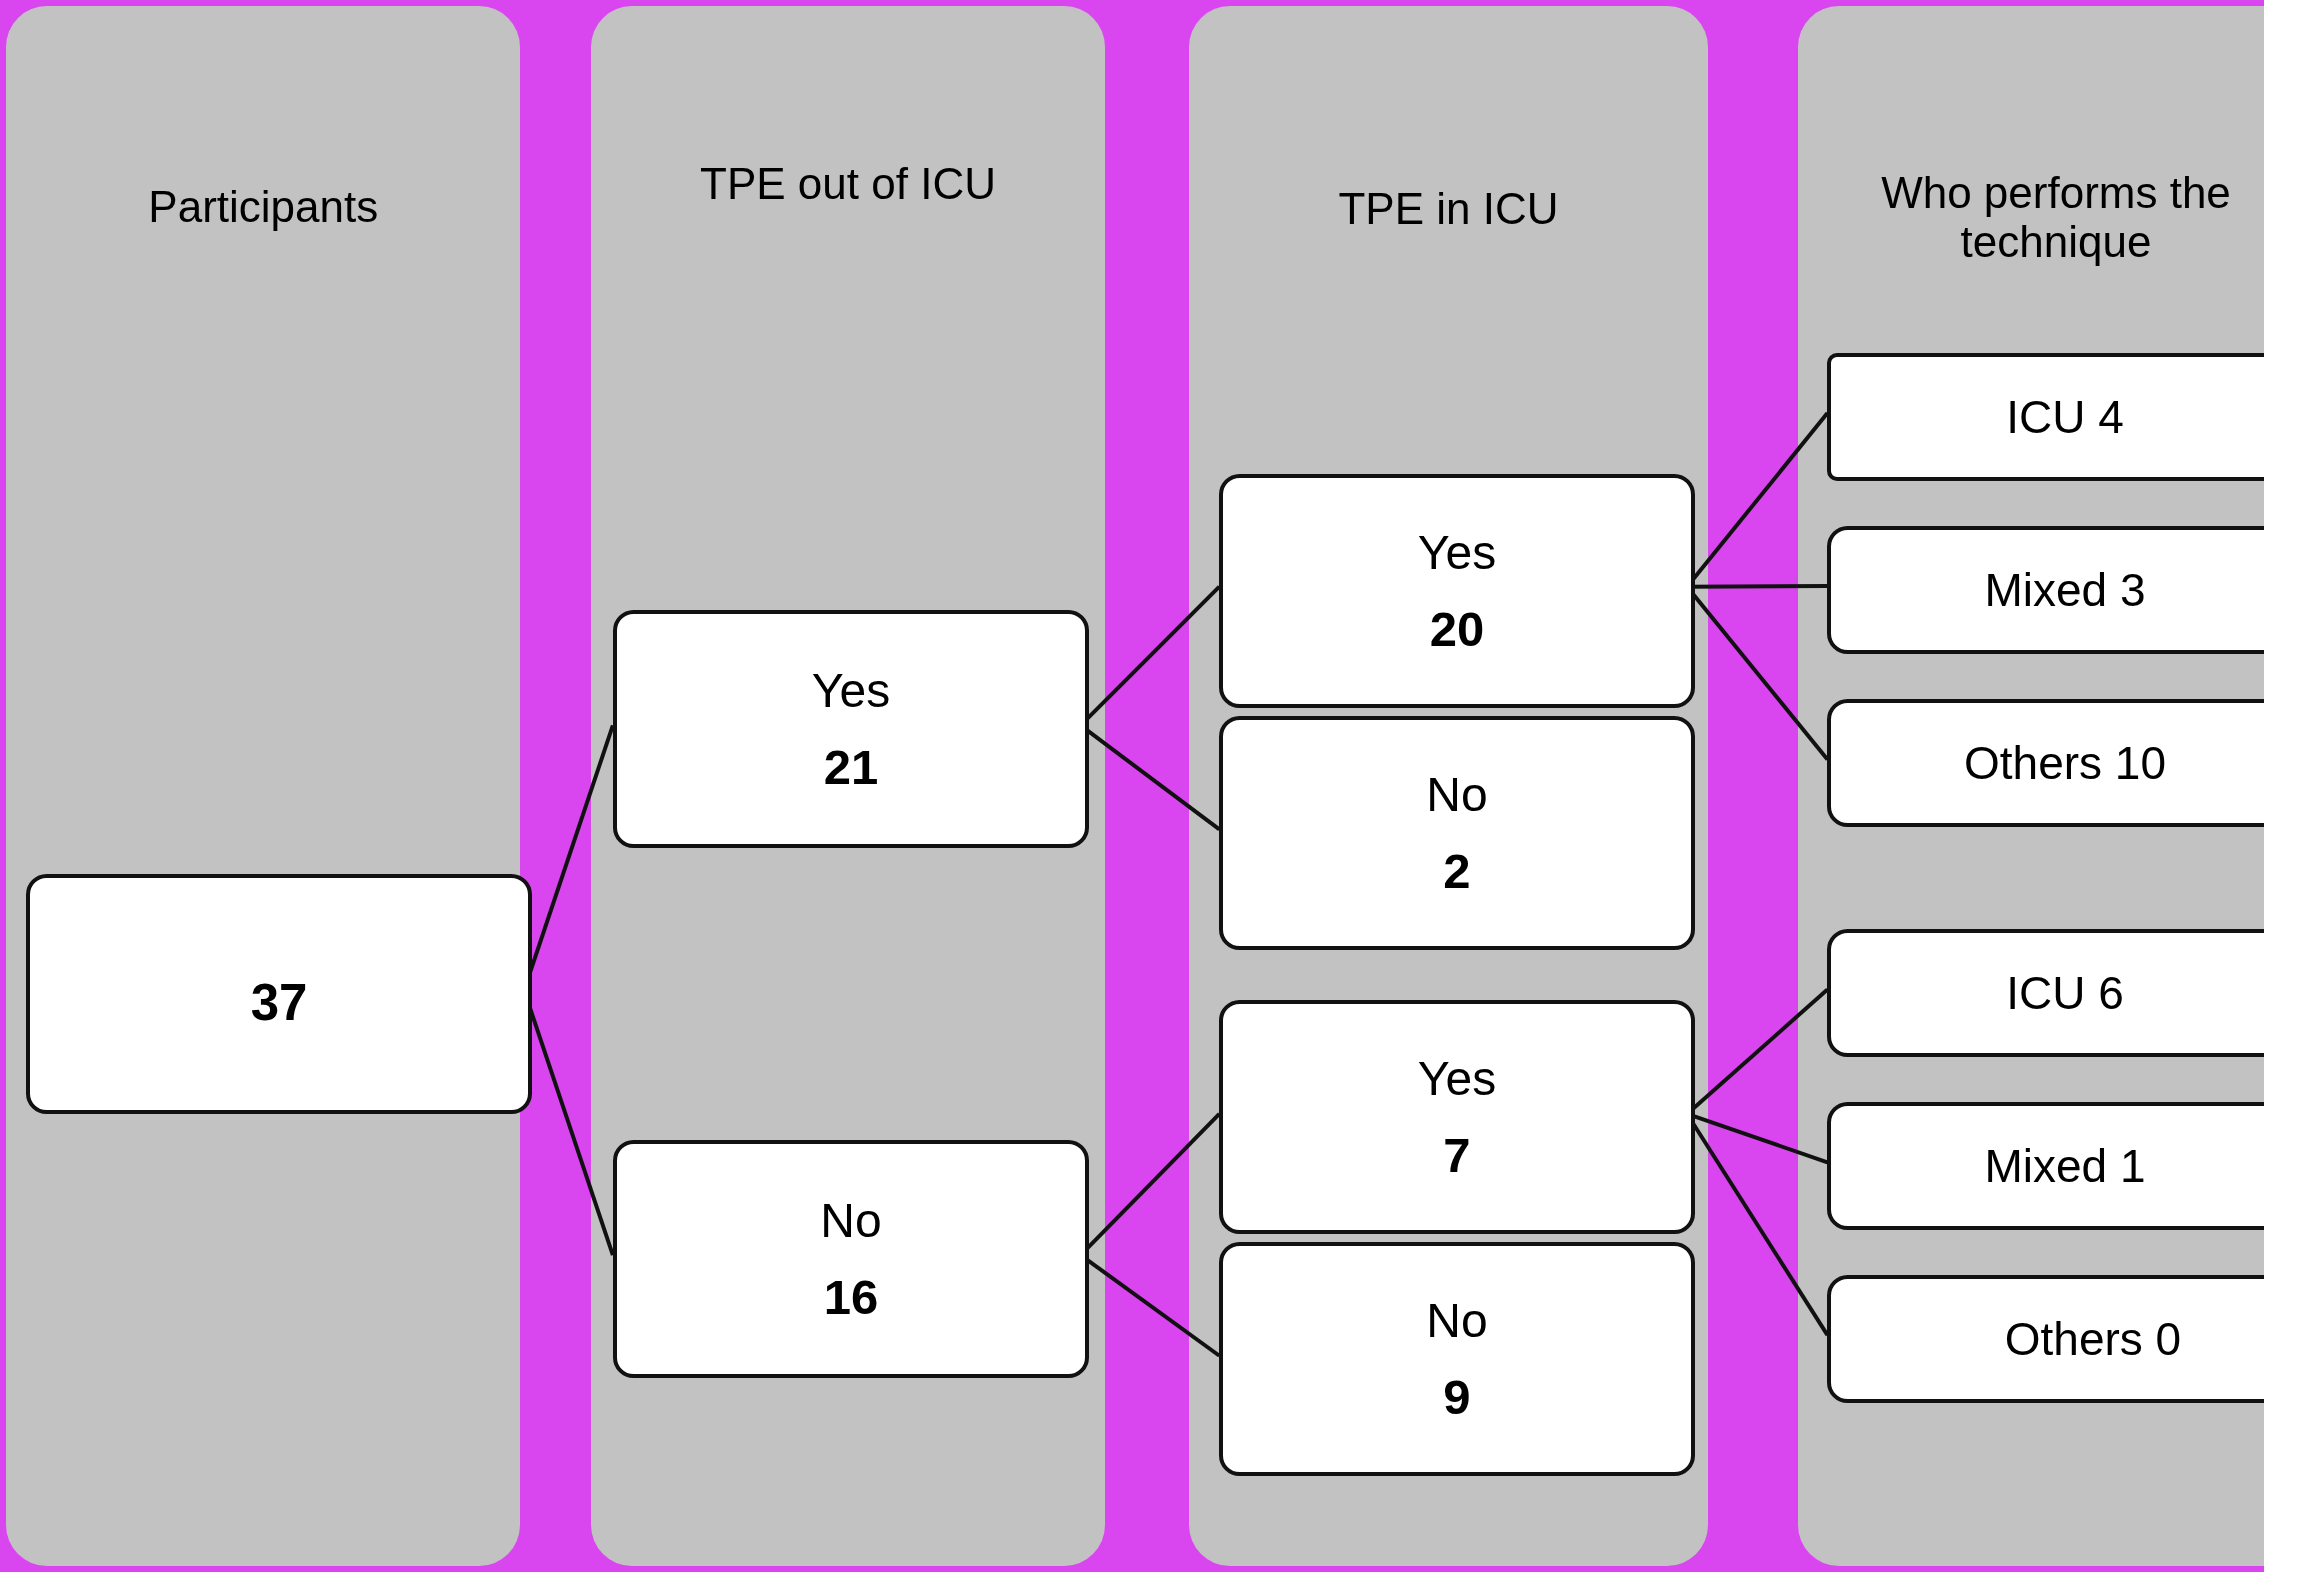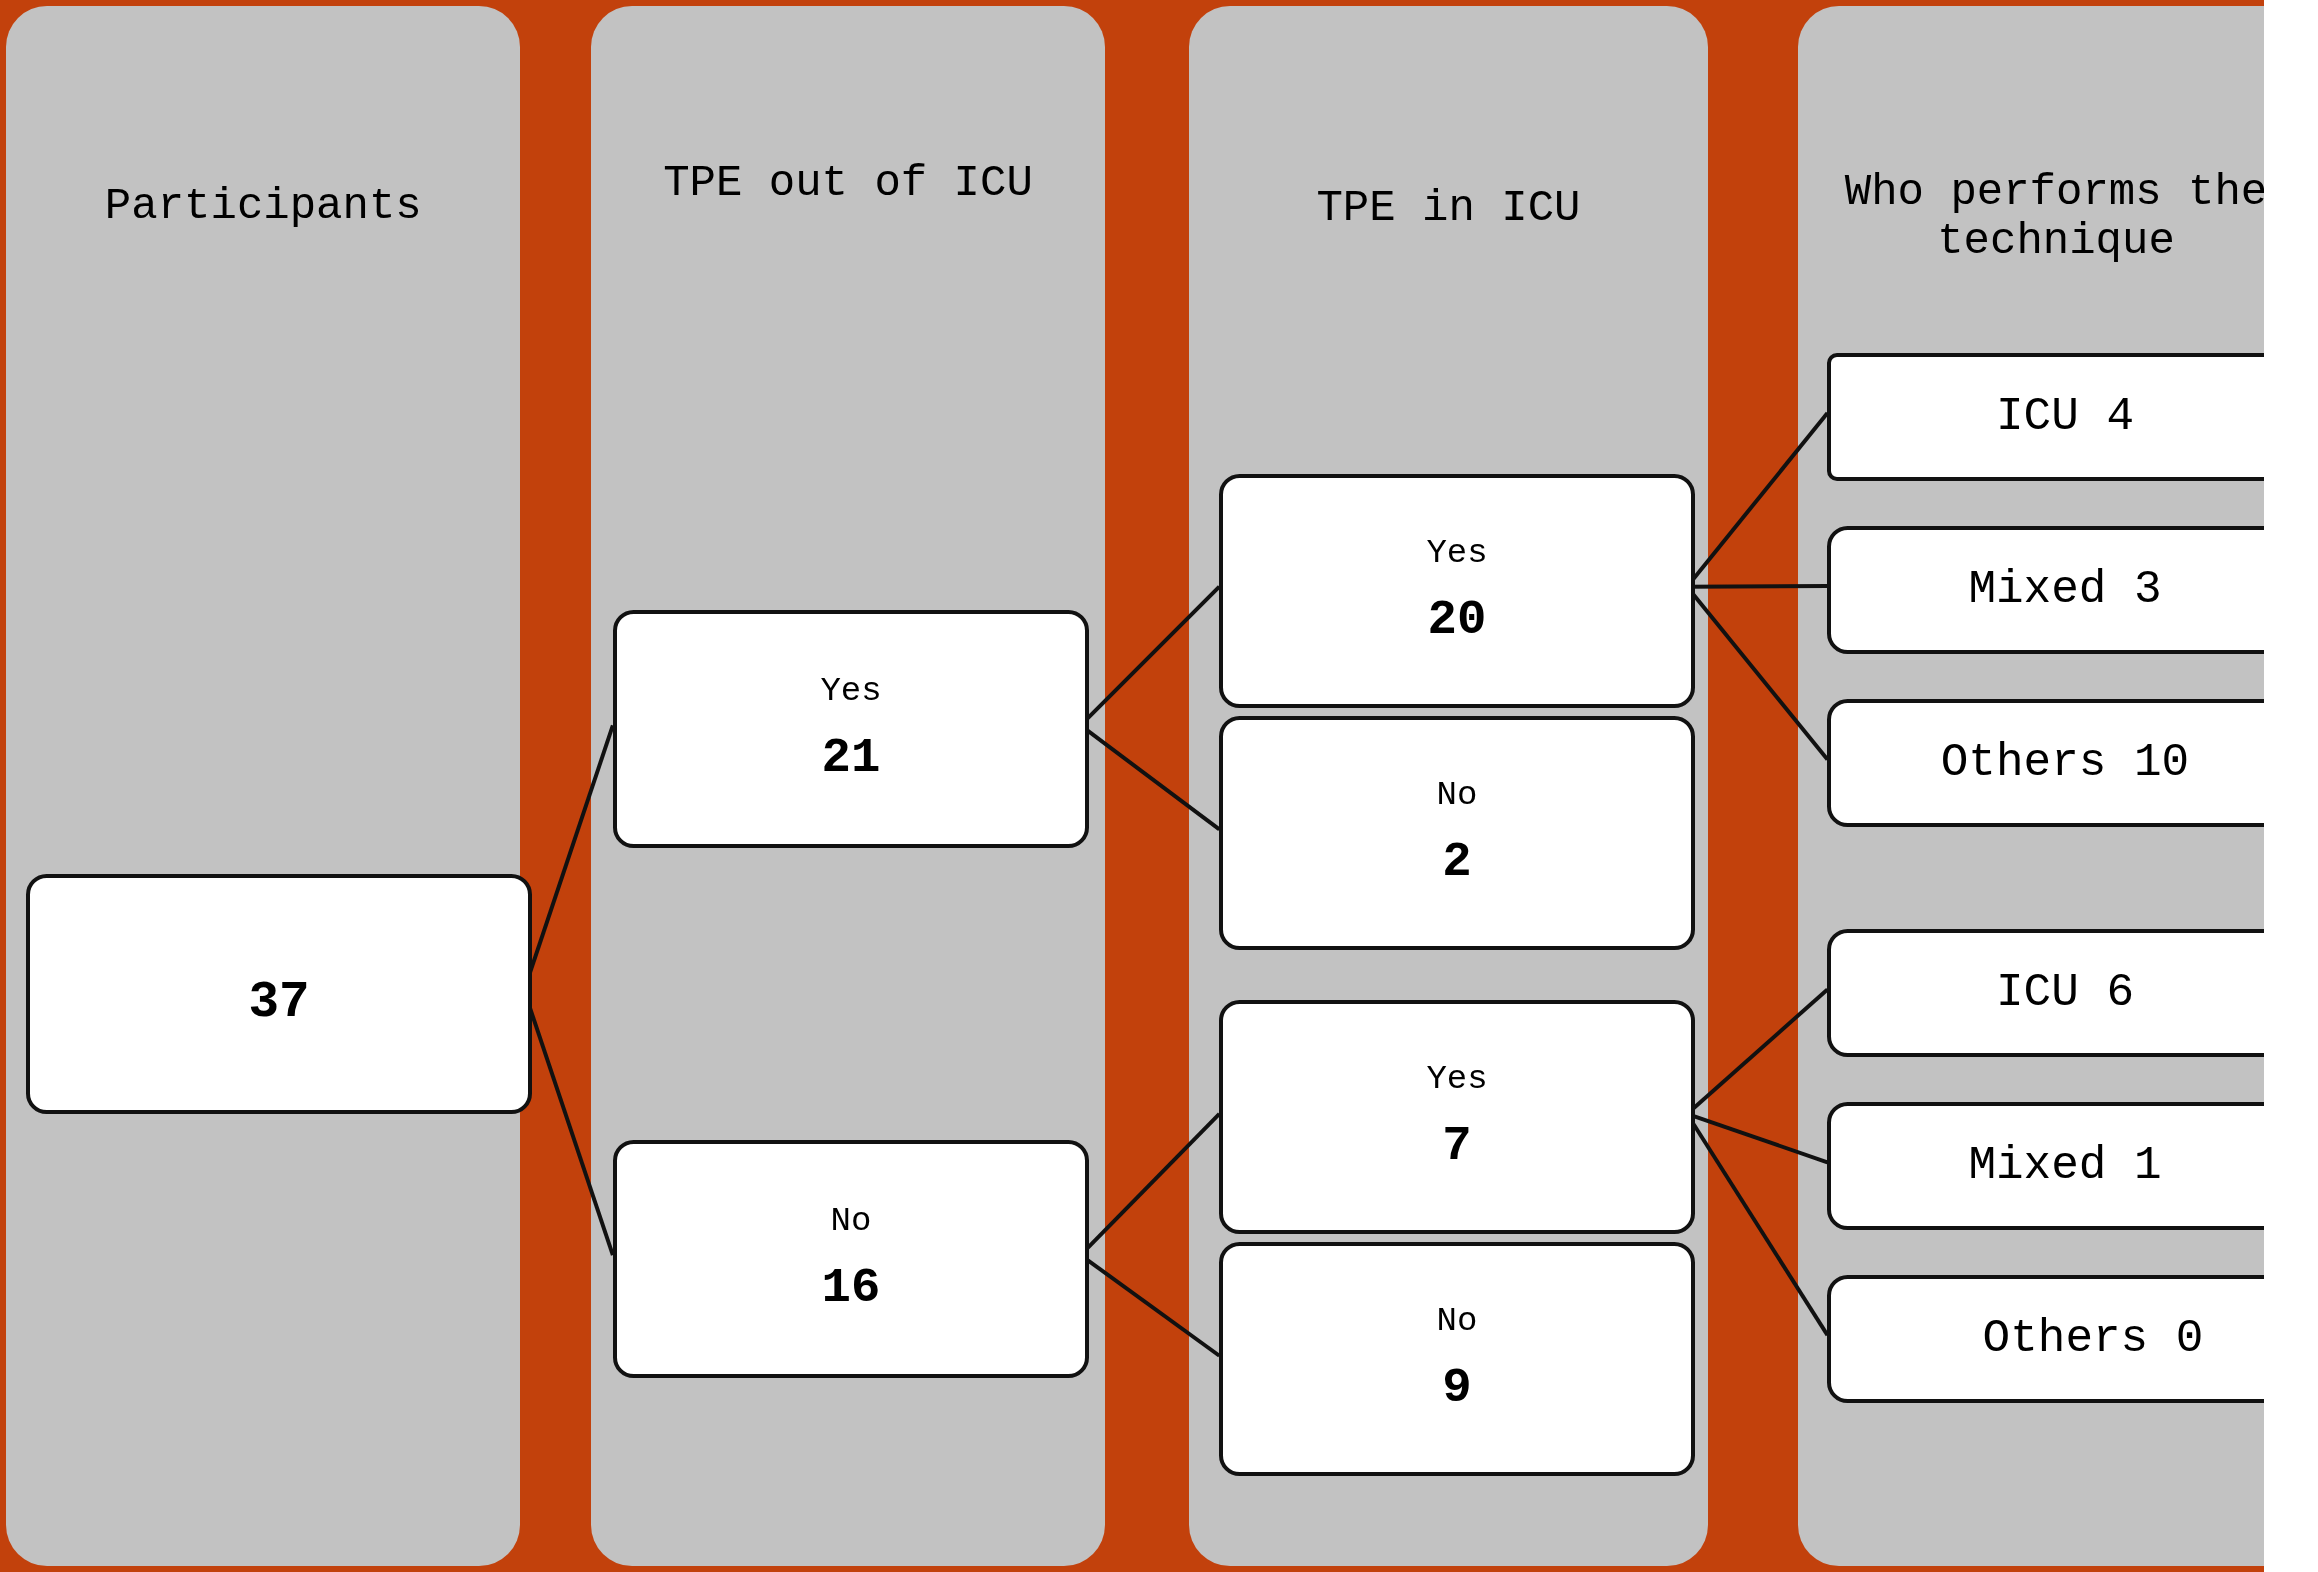--- a/index.html
+++ b/index.html
@@ -1,27 +1,27 @@
 <!DOCTYPE html>
 <html style="font-size:12.7px"><head>
 <meta charset="utf-8">
 <style>
   html,body{margin:0;padding:0;background:#ffffff;}
-  #stage{position:relative;width:2264px;height:1573px;background:#c2410c;
-         font-family:Liberation Mono, monospace;overflow:hidden;}
+  #stage{position:relative;width:2264px;height:1573px;background:#d946ef;
+         font-family:Liberation Sans, sans-serif;overflow:hidden;}
   #stage svg{position:absolute;left:0;top:0;width:2319px;height:1573px;}
   .band{position:absolute;background:#c2c2c2;border-radius:41px;}
   .band-label{position:absolute;text-align:center;color:#000;
               font-size:44px;line-height:1.12;font-weight:400;
               letter-spacing:0px;}
   .node{position:absolute;background:#ffffff;border:4px solid #111111;
         border-radius:20.6px;display:flex;flex-direction:column;
         align-items:center;justify-content:center;color:#000;}
   .node .ln{display:block;text-align:center;white-space:nowrap;}
-  .node .lbl{font-size:34px;font-weight:400;}
+  .node .lbl{font-size:48px;font-weight:400;}
   .node .num{font-size:49px;font-weight:700;margin-top:20.6px;}
   .node.single .num{margin-top:16px;}
   .node.leaf .lbl{font-size:46px;font-weight:400;}
   .node.root .num{font-size:51px;font-weight:700;}
 </style>
 </head>
 <body>
 
 <div id="stage">
 

